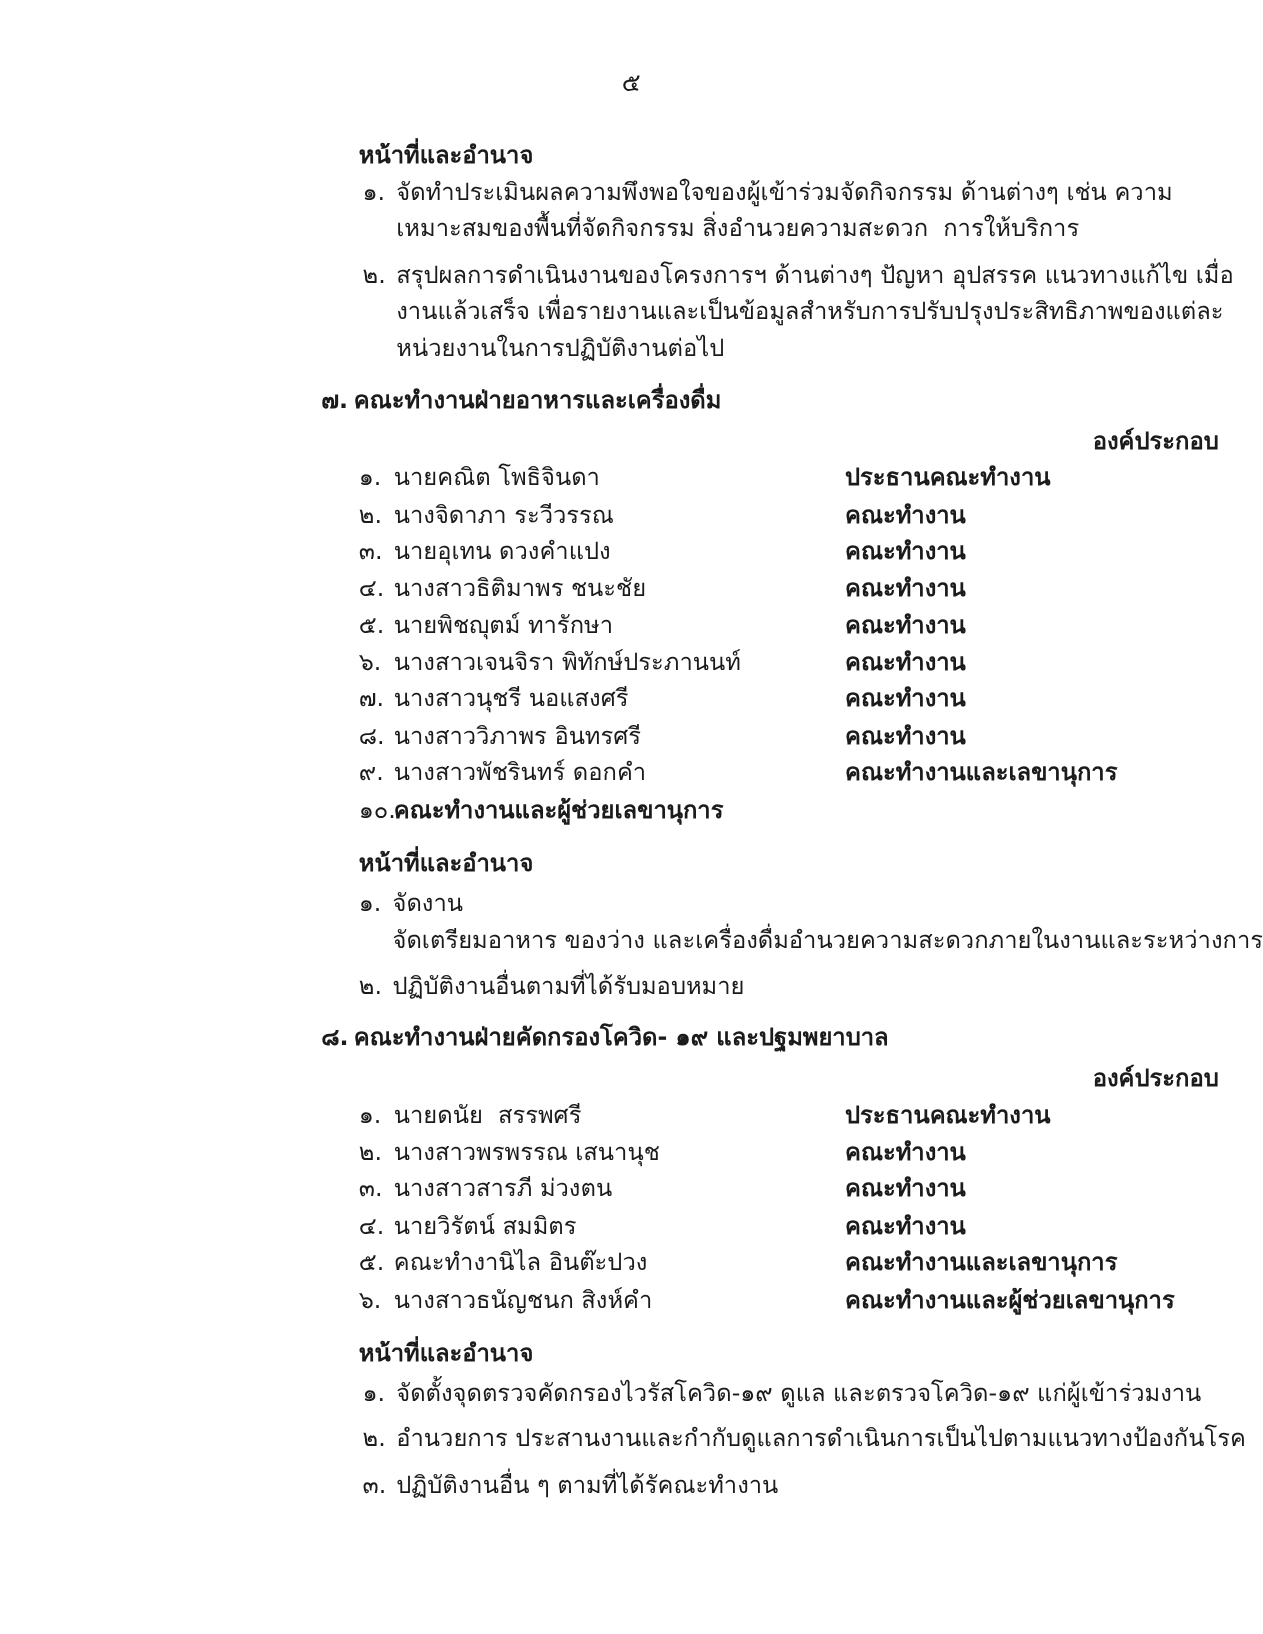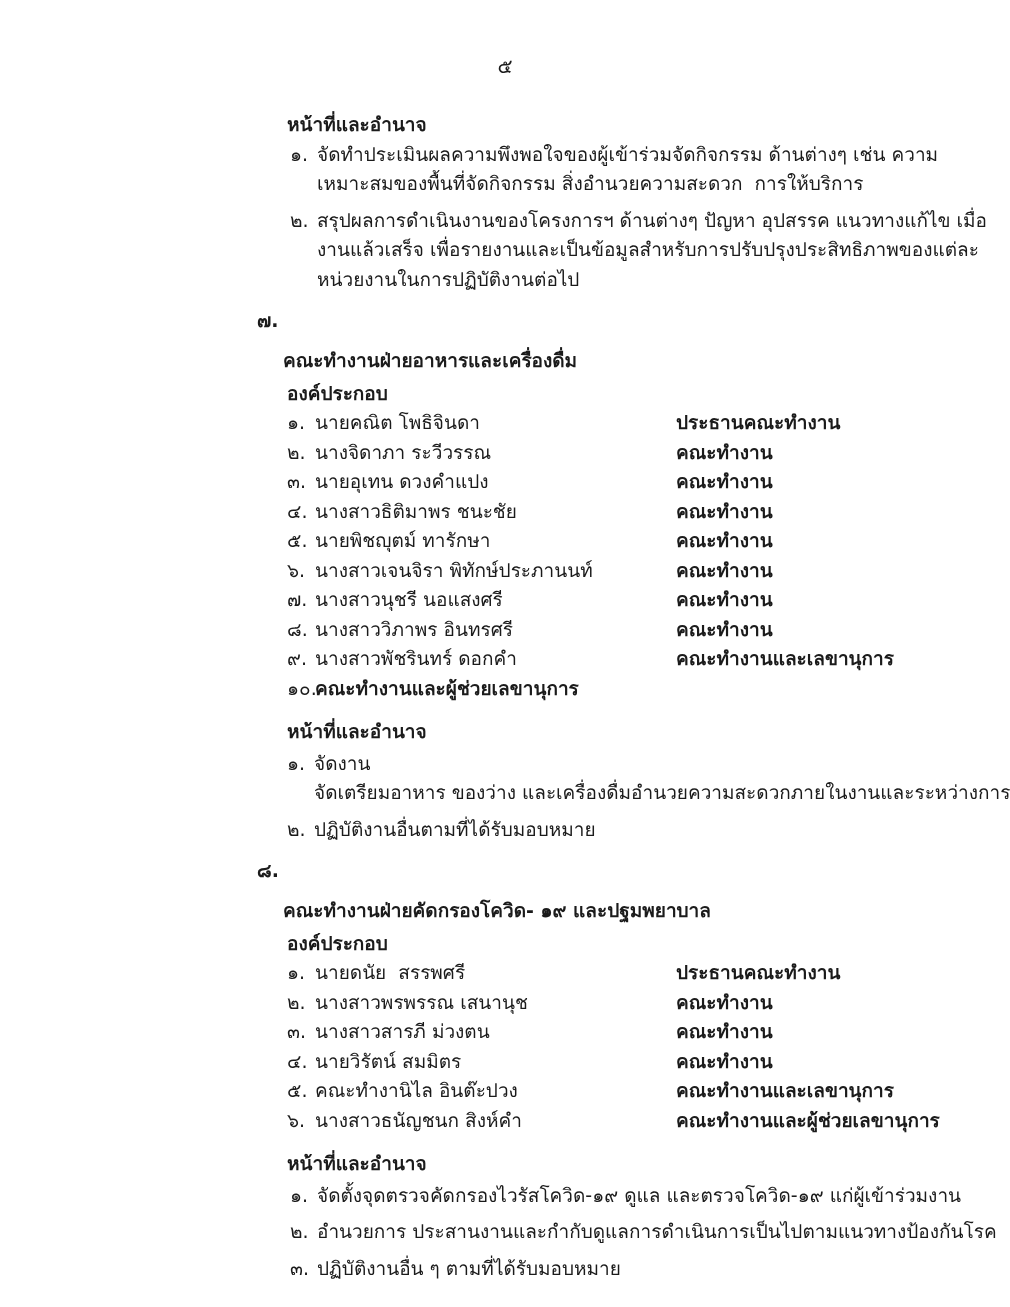--- a/index.html
+++ b/index.html
@@ -28,22 +28,22 @@
   }
   .h-duties{font-weight:700;margin-left:32px;}
   .h-duties.after-list{margin-top:14px;margin-bottom:2px;}
   .duty{display:flex;margin-left:35px;}
   .duty + .duty{margin-top:7px;}
   .dnum{flex:none;width:27px;white-space:pre;}
   .dlines{min-width:0;}
   .dline{white-space:pre;}
   .sec-head{display:flex;font-weight:700;margin-left:2px;margin-top:12px;}
   .sec-num{flex:none;width:26px;white-space:pre;}
-  .sec-title{white-space:pre;margin-top:40px;}
-  .comp-head{font-weight:700;margin-left:32px;margin-top:3px;}
+  .sec-title{white-space:pre;}
+  .comp-head{font-weight:700;margin-left:32px;margin-top:3px;text-align:right;}
   .mrow{display:flex;margin-left:32px;}
   .mnum{flex:none;width:28px;white-space:pre;}
   .mname{flex:none;width:361px;white-space:pre;}
   .mrole{white-space:pre;font-weight:bold;}
   .mt8{margin-top:8px;}
 </style>
 </head>
 <body>
 
 <div class="page">
@@ -190,18 +190,18 @@
     </div>
     <div class="duty">
       <span class="dnum">๒.</span>
       <div class="dlines">
         <div class="dline">อำนวยการ ประสานงานและกำกับดูแลการดำเนินการเป็นไปตามแนวทางป้องกันโรค</div>
       </div>
     </div>
     <div class="duty mt8">
       <span class="dnum">๓.</span>
       <div class="dlines">
-        <div class="dline">ปฏิบัติงานอื่น ๆ ตามที่ได้รับมอบหมาย</div>
+        <div class="dline">ปฏิบัติงานอื่น ๆ ตามที่ได้รัคณะทำงาน</div>
       </div>
     </div>
 
   </div>
 </div>
 
 </body></html>

